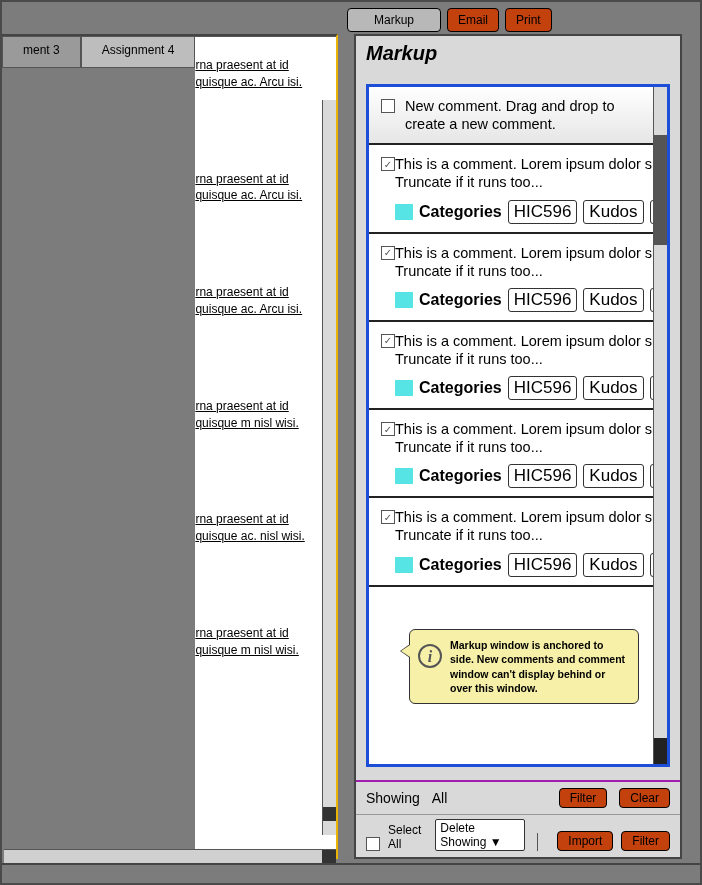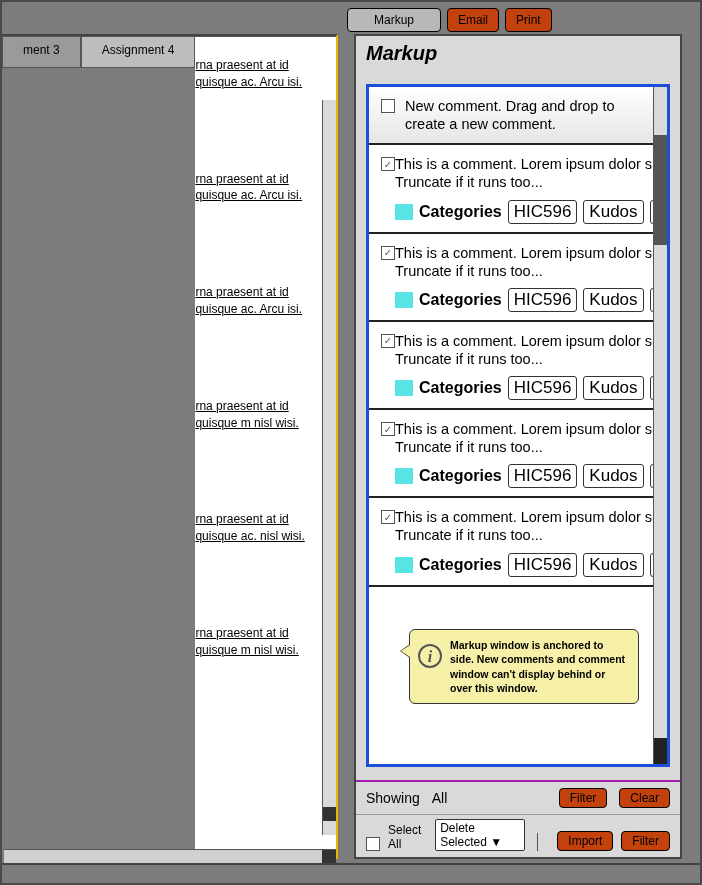--- a/index.html
+++ b/index.html
@@ -457,21 +457,21 @@
       <span>Showing</span>
       <span>All</span>
       <div class="spacer"></div>
       <button class="btn">Filter</button>
       <button class="btn">Clear</button>
     </div>
 
     <div class="footer-row">
       <div class="chk"></div>
       <span>Select All</span>
-      <span class="select">Delete Selected ▼</span>
+      <span class="select">Delete Showing ▼</span>
       <div class="sep"></div>
       <div style="flex:1"></div>
       <button class="btn">Import</button>
       <button class="btn">Filter</button>
     </div>
   </div>
 
   <div class="hscroll">
     <div class="track"></div>
   </div>

